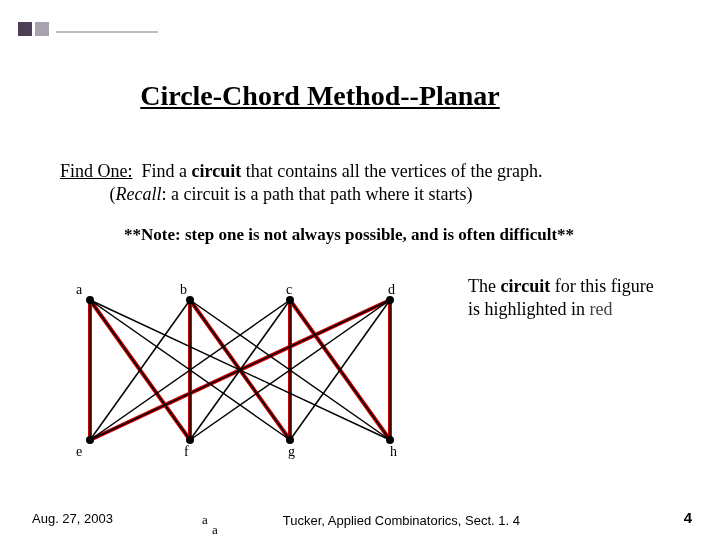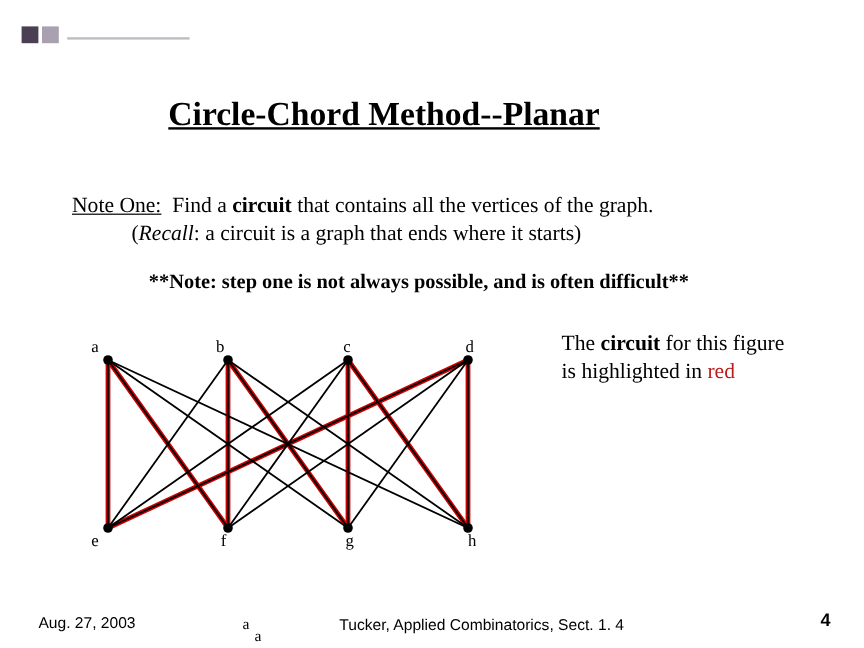--- a/index.html
+++ b/index.html
@@ -73,21 +73,21 @@
   }
   .caption {
     position: absolute;
     top: 275px;
     left: 468px;
     width: 200px;
     font-size: 18px;
     line-height: 1.25;
   }
   .caption .bold { font-weight: bold; }
-  .caption .red { color: #b91c1c; }
+  .caption .red { color: #404040; }
   .graph {
     position: absolute;
     top: 280px;
     left: 70px;
     width: 340px;
     height: 190px;
   }
   .vlabel {
     position: absolute;
     font-size: 14px;
@@ -127,23 +127,23 @@
 
 <div class="deco-top">
   <div class="deco-sq dark"></div>
   <div class="deco-sq mid"></div>
   <div class="deco-line"></div>
 </div>
 
 <div class="title">Circle-Chord Method--Planar</div>
 
 <div class="step">
-  <span class="lead">Note One:</span>
+  <span class="lead">Find One:</span>
   &nbsp;<span>Find a </span><span class="circuit-word">circuit</span><span> that contains all the vertices of the graph.</span><br>
-  &nbsp;&nbsp;&nbsp;&nbsp;&nbsp;&nbsp;&nbsp;&nbsp;&nbsp;&nbsp;&nbsp;(<span class="recall">Recall</span><span>: a circuit is a graph that ends where it starts)</span>
+  &nbsp;&nbsp;&nbsp;&nbsp;&nbsp;&nbsp;&nbsp;&nbsp;&nbsp;&nbsp;&nbsp;(<span class="recall">Recall</span><span>: a circuit is a path that path where it starts)</span>
 </div>
 
 <div class="note">**Note: step one is not always possible, and is often difficult**</div>
 
 <div class="caption">
   <span>The </span><span class="bold">circuit</span><span> for this figure is highlighted in </span><span class="red">red</span>
 </div>
 
 <div class="graph">
   <svg width="340" height="190" viewBox="0 0 340 190">

